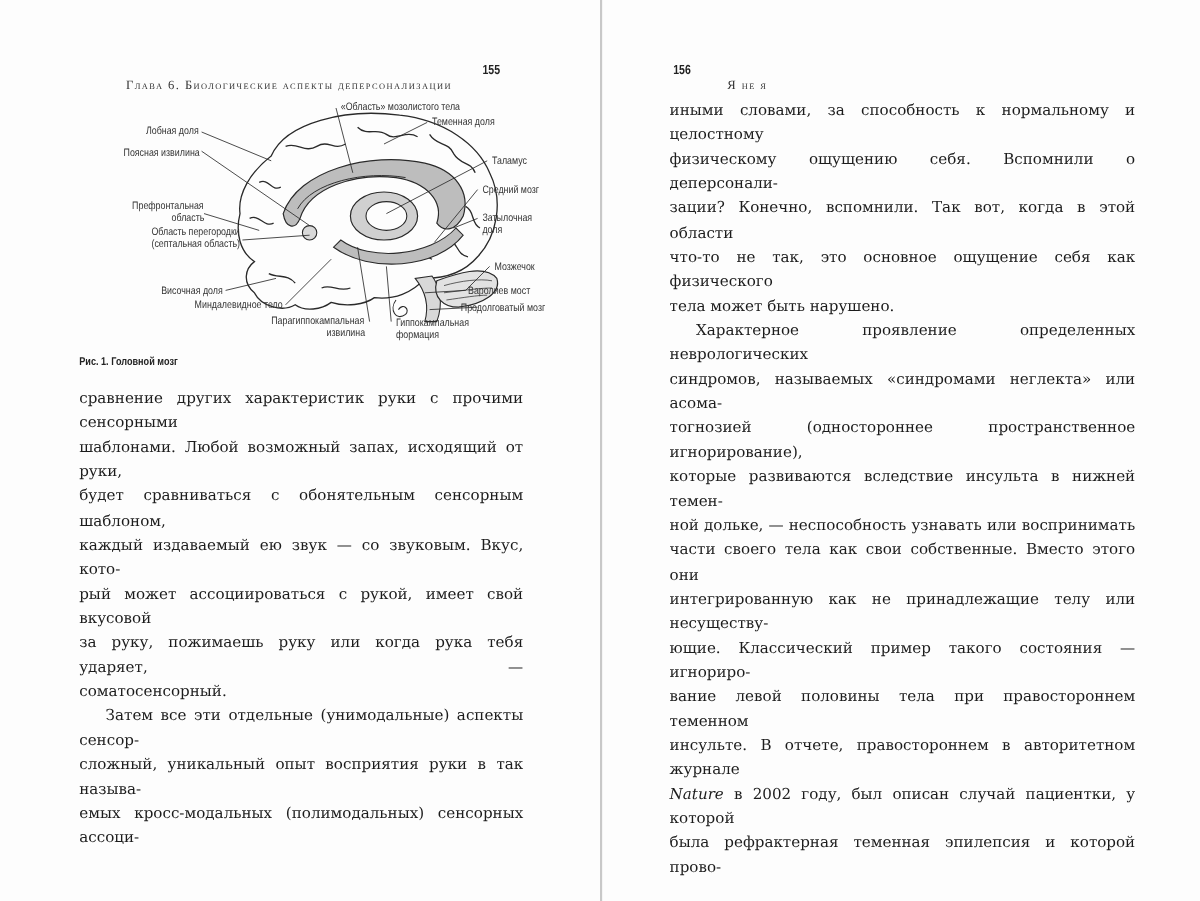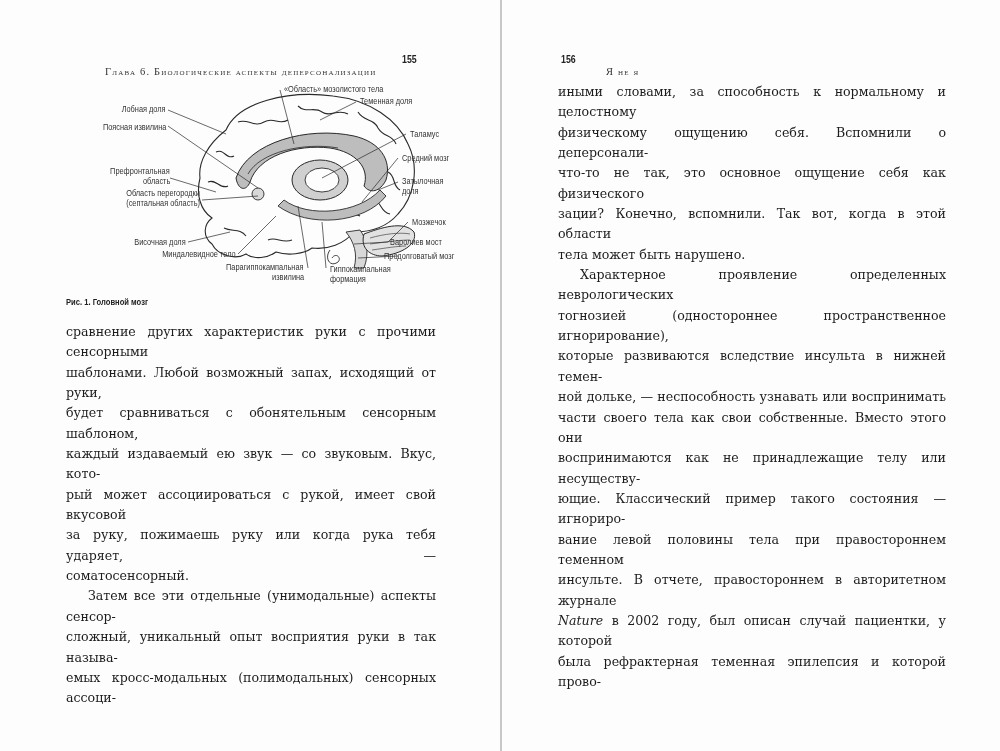--- a/index.html
+++ b/index.html
@@ -146,31 +146,32 @@
 <div class="divider"></div>
 
 <div class="page right">
   <div class="page-num">156</div>
   <div class="running-head">Я не я</div>
 
   <div class="body-text">
     <div>
       <p>иными словами, за способность к нормальному и целостному</p>
       <p>физическому ощущению себя. Вспомнили о деперсонали-</p>
+      <p>зации? Конечно, вспомнили. Так вот, когда в этой области</p>
       <p>что-то не так, это основное ощущение себя как физического</p>
-      <p>зации? Конечно, вспомнили. Так вот, когда в этой области</p>
       <p class="last">тела может быть нарушено.</p>
     </div>
     <div>
       <p class="indent">Характерное проявление определенных неврологических</p>
+      <p>синдромов, называемых «синдромами неглекта» или асома-</p>
       <p>тогнозией (одностороннее пространственное игнорирование),</p>
       <p>которые развиваются вследствие инсульта в нижней темен-</p>
       <p>ной дольке, — неспособность узнавать или воспринимать</p>
       <p>части своего тела как свои собственные. Вместо этого они</p>
-      <p>воспринимаются как не принадлежащие телу или несуществу-</p>
+      <p>интегрированную как не принадлежащие телу или несуществу-</p>
       <p>ющие. Классический пример такого состояния — игнориро-</p>
       <p>вание левой половины тела при правостороннем теменном</p>
       <p>инсульте. В отчете, правостороннем в авторитетном журнале</p>
       <p><em>Nature</em><span> в 2002 году, был описан случай пациентки, у которой</span></p>
       <p>была рефрактерная теменная эпилепсия и которой прово-</p>
 
     </div>
 
   </div>
 </div>

